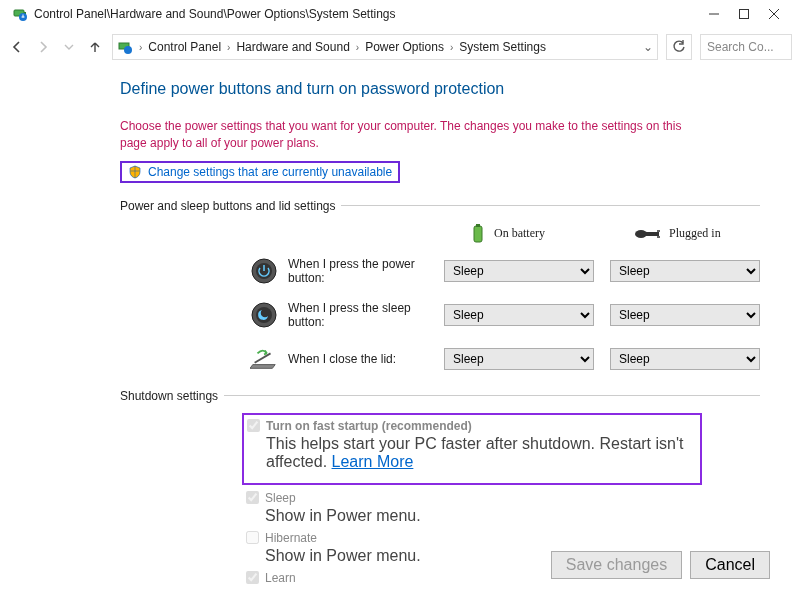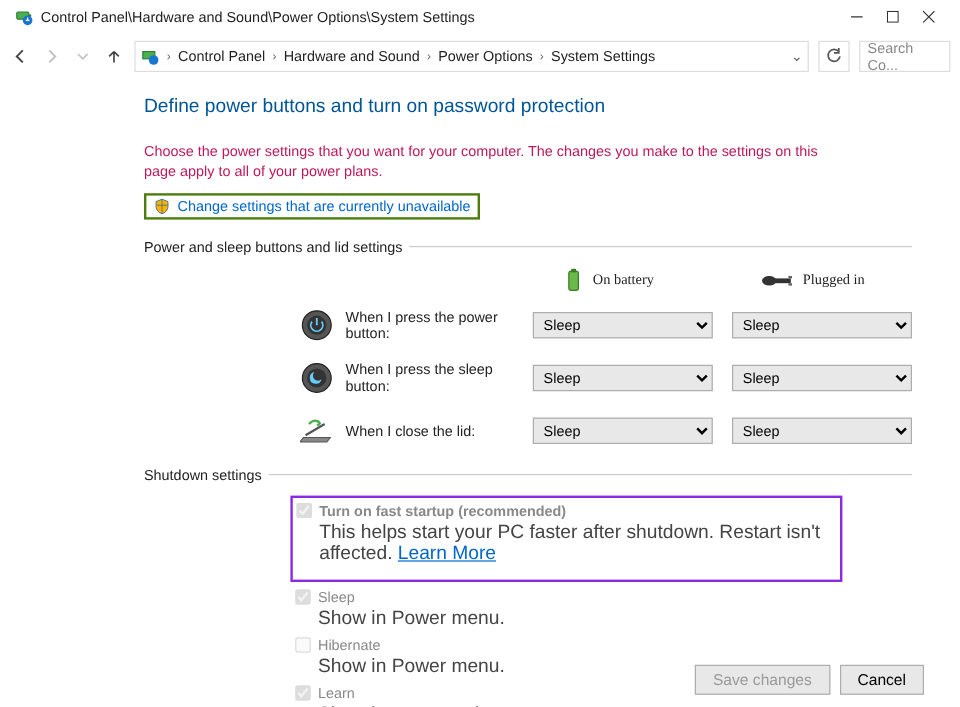--- a/index.html
+++ b/index.html
@@ -34,27 +34,27 @@
     .nav-btn.disabled { color:#c0c0c0; }
     .crumbs {
       display: flex; align-items: center; flex: 1; border: 1px solid #ddd; height: 26px; padding: 0 4px; gap: 4px;
       font-size: 12px;
     }
     .crumbs .cp-icon {width:16px;height:16px;display:flex;align-items:center;justify-content:center;}
     .crumbs .chev { color:#666; font-size:10px; padding:0 2px;}
     .crumbs .crumb { cursor:default; }
     .crumbs .endchev { margin-left:auto; color:#666;}
     .refresh-btn {width:26px;height:26px;border:1px solid #ddd;display:flex;align-items:center;justify-content:center;color:#555;}
-    .searchbox {border:1px solid #ddd;height:26px;display:flex;align-items:center;padding:0 6px;color:#888;width:76px;overflow:hidden;}
+    .searchbox {border:1px solid #ddd;height:26px;display:flex;align-items:center;padding:0 6px;color:#888;width:92px;overflow:hidden;}
     .content {
       padding: 14px 40px 0 120px;
     }
     h1.page-title { color:#005596; font-weight:400; font-size:16px; margin-bottom:20px;}
     .intro { font-size:12px; color:#be185d; line-height:1.45; margin-bottom:8px; max-width:570px;}
-    .change-link-box { border:2px solid #4d7c0f; display:inline-flex; align-items:center; padding:2px 6px; gap:6px; margin-bottom:16px;}
+    .change-link-box { border:2px solid #6d28d9; display:inline-flex; align-items:center; padding:2px 6px; gap:6px; margin-bottom:16px;}
     .shield-icon{width:14px;height:14px;display:inline-block;}
     .change-link { color:#0066cc; font-size:12px;}
     .group-label { font-size:12px; color:#222; display:flex; align-items:center; gap:6px; margin-bottom:10px;}
     .group-label .line{flex:1;height:1px;background:#ccc;}
     .cols-header { display:flex; padding-left:350px; gap:40px; margin-bottom:12px;font-family:Liberation Serif, serif;}
     .col-head { display:flex; align-items:center; gap:8px; font-size:12px; width:150px;}
     .battery-icon{width:16px;height:22px;}
     .plug-icon{width:26px;height:12px;}
     .setting-row { display:flex; align-items:center; margin-bottom:16px; padding-left:130px;}
     .row-icon {width:28px;height:28px;margin-right:10px;display:flex;align-items:center;justify-content:center;}
@@ -66,21 +66,21 @@
     .shutdown-item { margin-left:126px; margin-bottom:6px;}
     .highlight-box .shutdown-item { margin-left:0;}
     .chk-row { display:flex; align-items:center; gap:6px;}
     input[type=checkbox]{width:13px;height:13px;accent-color:#999;}
     input[type=checkbox]:disabled{opacity:0.75;}
     .chk-label-bold { font-weight:600; color:#888; font-size:12px;}
     .chk-label { color:#888; font-size:12px;}
     .chk-desc { font-size:16px; color:#444; margin-left:19px; margin-top:2px;}
     .learn-more { color:#0066cc; text-decoration:underline; cursor:pointer;}
     .btnrow { position:absolute; bottom:10px; right:30px; display:flex; gap:8px;}
-    .btn { border:1px solid #adadad; background:#e8e8e8; padding:4px 14px; font-size:13px;margin-top:24px;}
+    .btn { border:1px solid #adadad; background:#e8e8e8; padding:4px 14px; font-size:16px;margin-top:24px;}
     .btn.disabled { color:#9a9a9a;}
   </style>
 </head>
 <body>
 
 <div class="titlebar">
   <span class="title-icon">
     <svg width="16" height="16" viewBox="0 0 16 16">
         <rect x="2" y="4" width="10" height="6" rx="1" fill="#4caf50" stroke="#2e7d32"></rect>
         <rect x="12" y="6" width="2" height="2" fill="#2e7d32"></rect>

